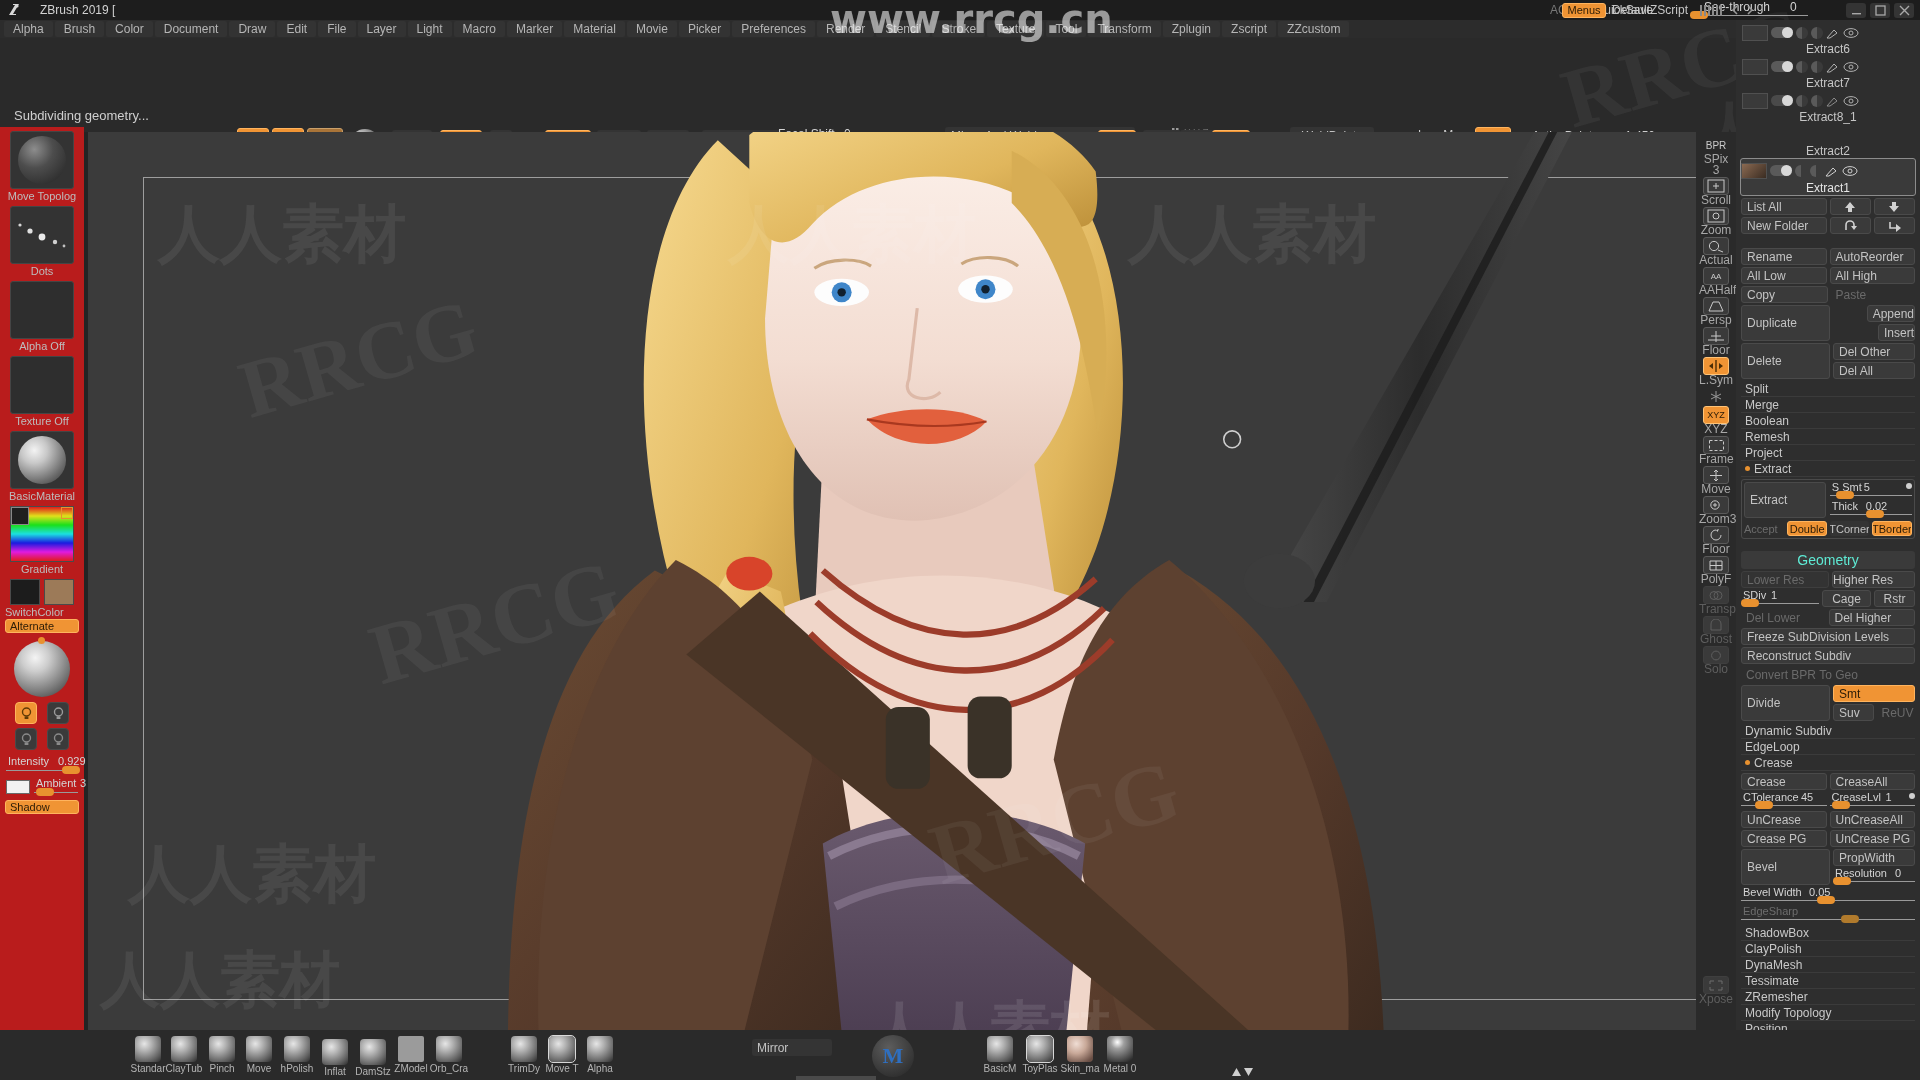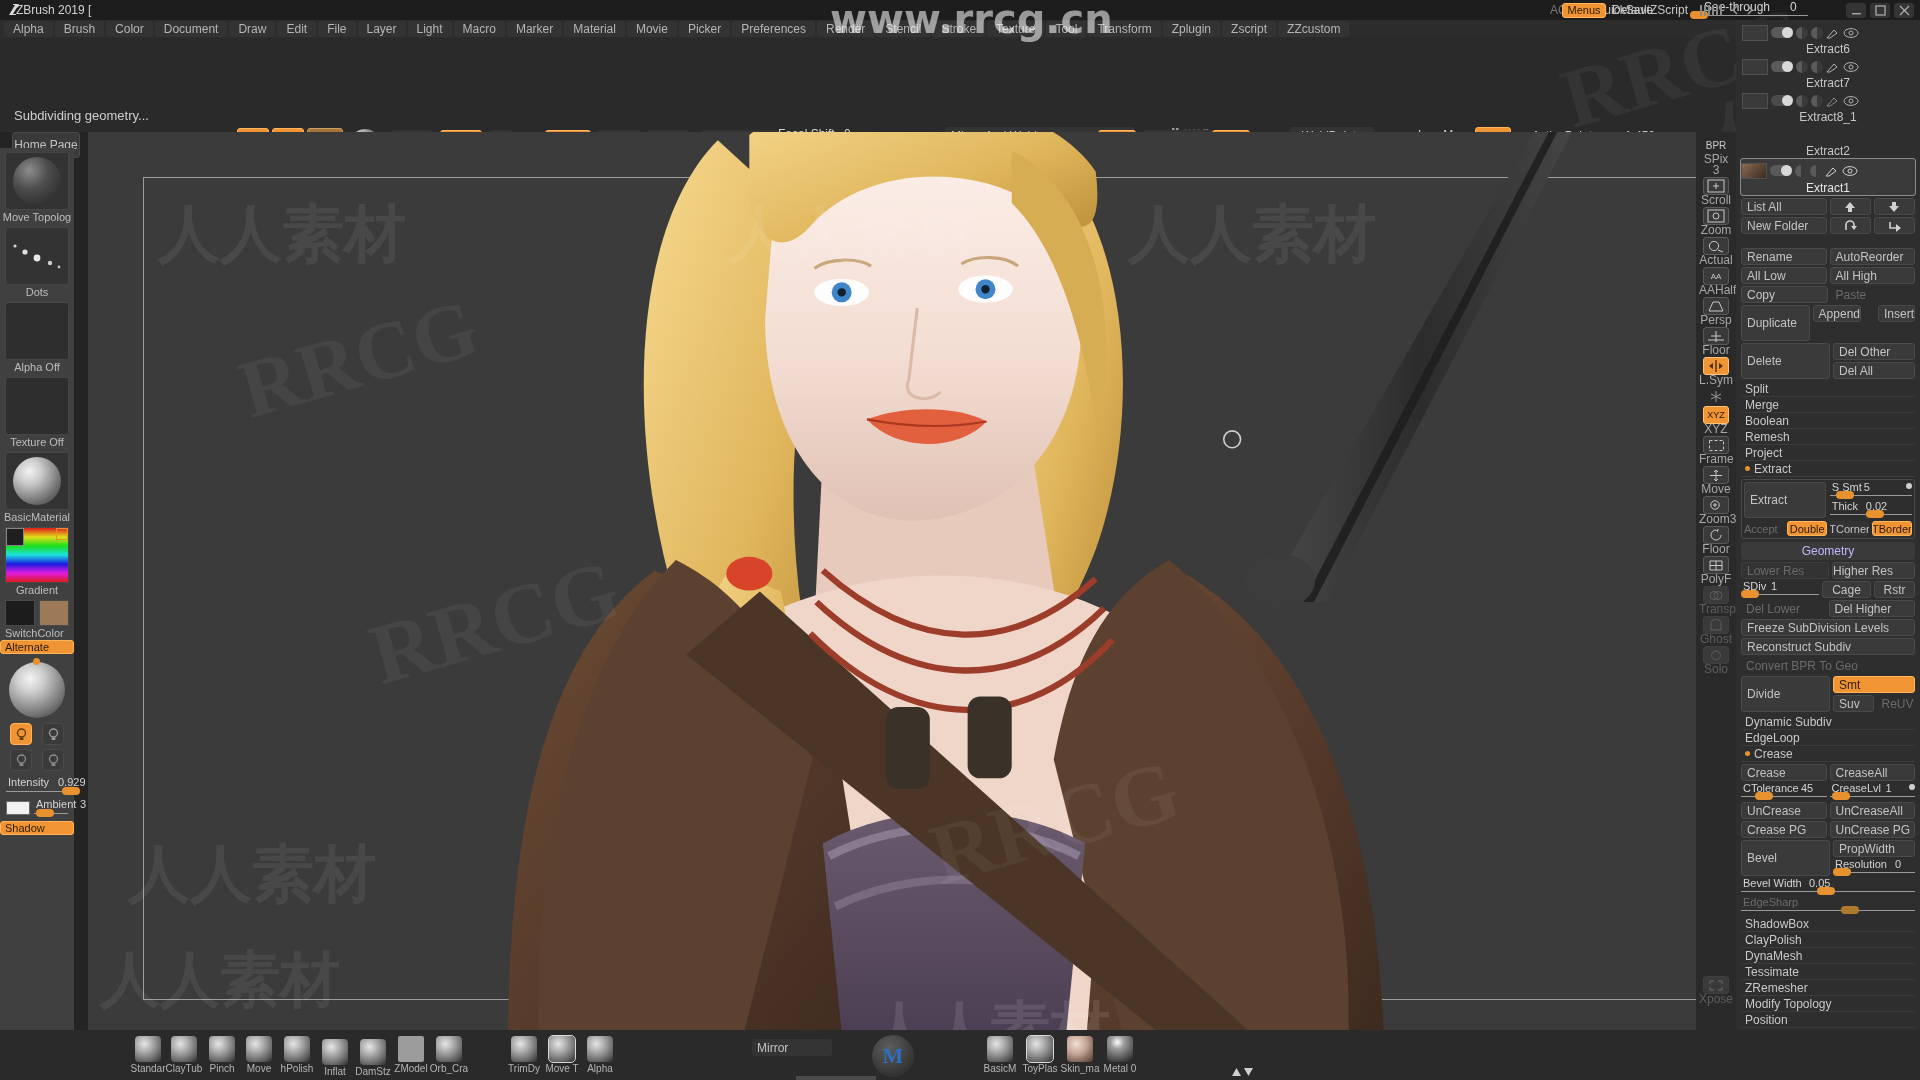--- a/index.html
+++ b/index.html
@@ -45,21 +45,21 @@
     white-space: nowrap;
   }
   .slider .txt.dim { color: #6d6d6d; }
 
   
   #titlebar {
     position: absolute; left: 0; top: 0; width: 1920px; height: 20px;
     background: #1d1d1d;
     display: flex; align-items: center;
   }
-  #title-text { font-size: 12px; color: #d2d2d2; margin-left: 16px; }
+  #title-text { font-size: 12px; color: #d2d2d2; margin-left: 40px; }
   #zb-logo {
     position: absolute; left: 6px; top: 2px; width: 16px; height: 16px;
     color: #d8d8d8;
   }
   .tb-right { position: absolute; top: 0; height: 20px; display: flex; align-items: center; }
 
   
   #menubar {
     position: absolute; left: 0; top: 20px; width: 1920px; height: 18px;
     background: #2c2c2c;
@@ -81,22 +81,22 @@
     font-family: "Liberation Serif", serif;
   }
   .wm2 {
     position: absolute; color: rgba(255,255,255,0.07);
     font-weight: bold; pointer-events: none; user-select: none;
     font-family: "DejaVu Sans", sans-serif;
   }
 
   
   #leftshelf {
-    position: absolute; left: 0; top: 148px; width: 74px; bottom: 50px;
-    background: #404040;
+    position: absolute; left: 0; top: 127px; width: 84px; bottom: 50px;
+    background: #b91c1c;
   }
   .lt-swatch {
     width: 64px; height: 58px; margin: 2px auto 0 auto;
     background: #333; border: 1px solid #454545; border-radius: 3px;
     display:flex; align-items:center; justify-content:center; overflow:hidden;
   }
   .lt-cap { font-size: 11px; color: #bdbdbd; text-align: center; margin-top: 1px; }
   .sphere-ico {
     width: 48px; height: 48px; border-radius: 50%;
     background: radial-gradient(circle at 34% 30%, #f3f3f3 0%, #c8c8c8 28%, #6a6a6a 70%, #2f2f2f 100%);
@@ -152,22 +152,22 @@
 
   .pal-row { display: flex; gap: 3px; margin: 2px 5px; }
   .pal-btn { flex: 1; height: 17px; }
   .menu-strip {
     margin: 0 5px; height: 16px; display: flex; align-items: center;
     font-size: 12px; color: #c8c8c8; border-bottom: 1px solid #3b3b3b; padding-left: 4px;
     cursor: pointer;
   }
   .dot { width: 5px; height: 5px; border-radius: 50%; background: #e8912f; margin-right: 4px; display:inline-block; }
   .sec-title {
-    margin: 3px 5px 2px 5px; height: 18px; background: #3a3a3a; border-radius: 3px;
-    display: flex; align-items: center; justify-content: center; font-size: 12px; color: #c4b5fd;
+    margin: 12px 5px 2px 5px; height: 18px; background: #3a3a3a; border-radius: 3px;
+    display: flex; align-items: center; justify-content: center; font-size: 14px; color: #5eead4;
   }
   .group-box { margin: 2px 5px; border: 1px solid #4a4a4a; border-radius: 3px; padding: 2px; }
 
   
   #bottomshelf {
     position: absolute; left: 0; bottom: 0; width: 1920px; height: 50px;
     background: #2a2a2a;
   }
   .bb { position: absolute; text-align: center; width: 44px; cursor: pointer; }
   .bb .img {
@@ -965,21 +965,21 @@
           <span>Copy</span>
         </div>
       <div class="btn pal-btn dim" style="justify-content:flex-start;padding-left:5px;border:none;background:none;">
           <span>Paste</span>
         </div>
     </div>
     <div class="pal-row">
       <div class="btn" style="flex:1;height:36px;justify-content:flex-start;padding-left:5px;">
           <span>Duplicate</span>
         </div>
-      <div style="flex:1;display:flex;flex-direction: row;gap:17px;">
+      <div style="flex:1;display:flex;flex-direction: column;gap:2px;align-items:flex-end;">
         <div class="btn" style="height:17px;justify-content:flex-start;padding-left:5px;">
             <span>Append</span>
           </div>
         <div class="btn" style="height:17px;justify-content:flex-start;padding-left:5px;">
             <span>Insert</span>
           </div>
       </div>
     </div>
     <div class="pal-row">
       <div class="btn" style="flex:1;height:36px;justify-content:flex-start;padding-left:5px;">

